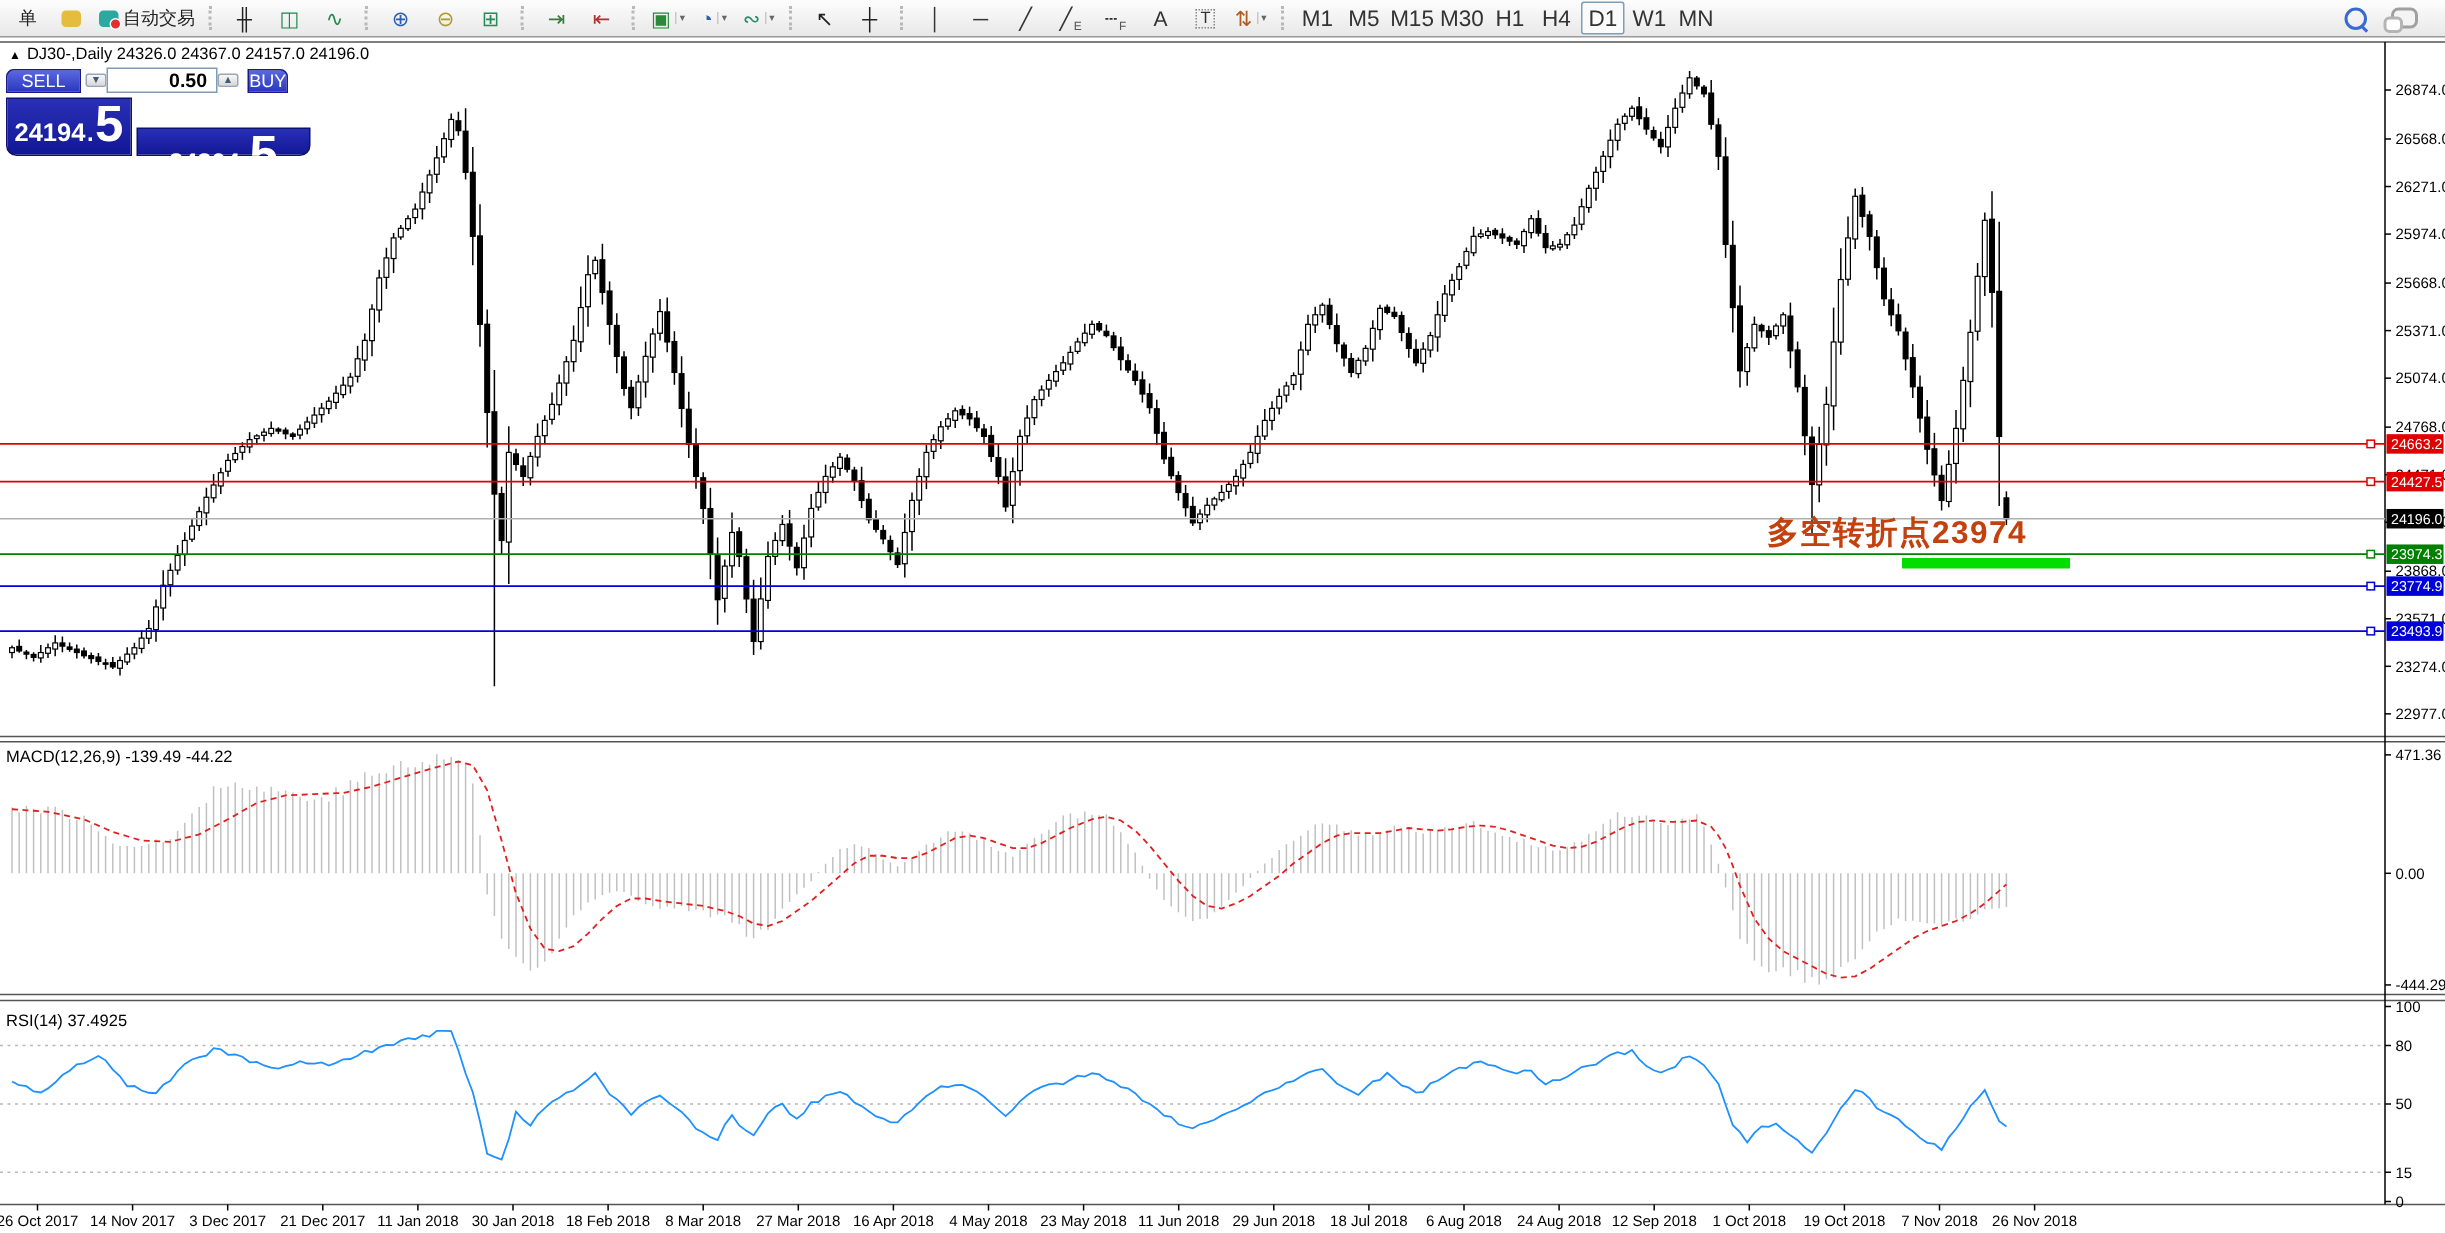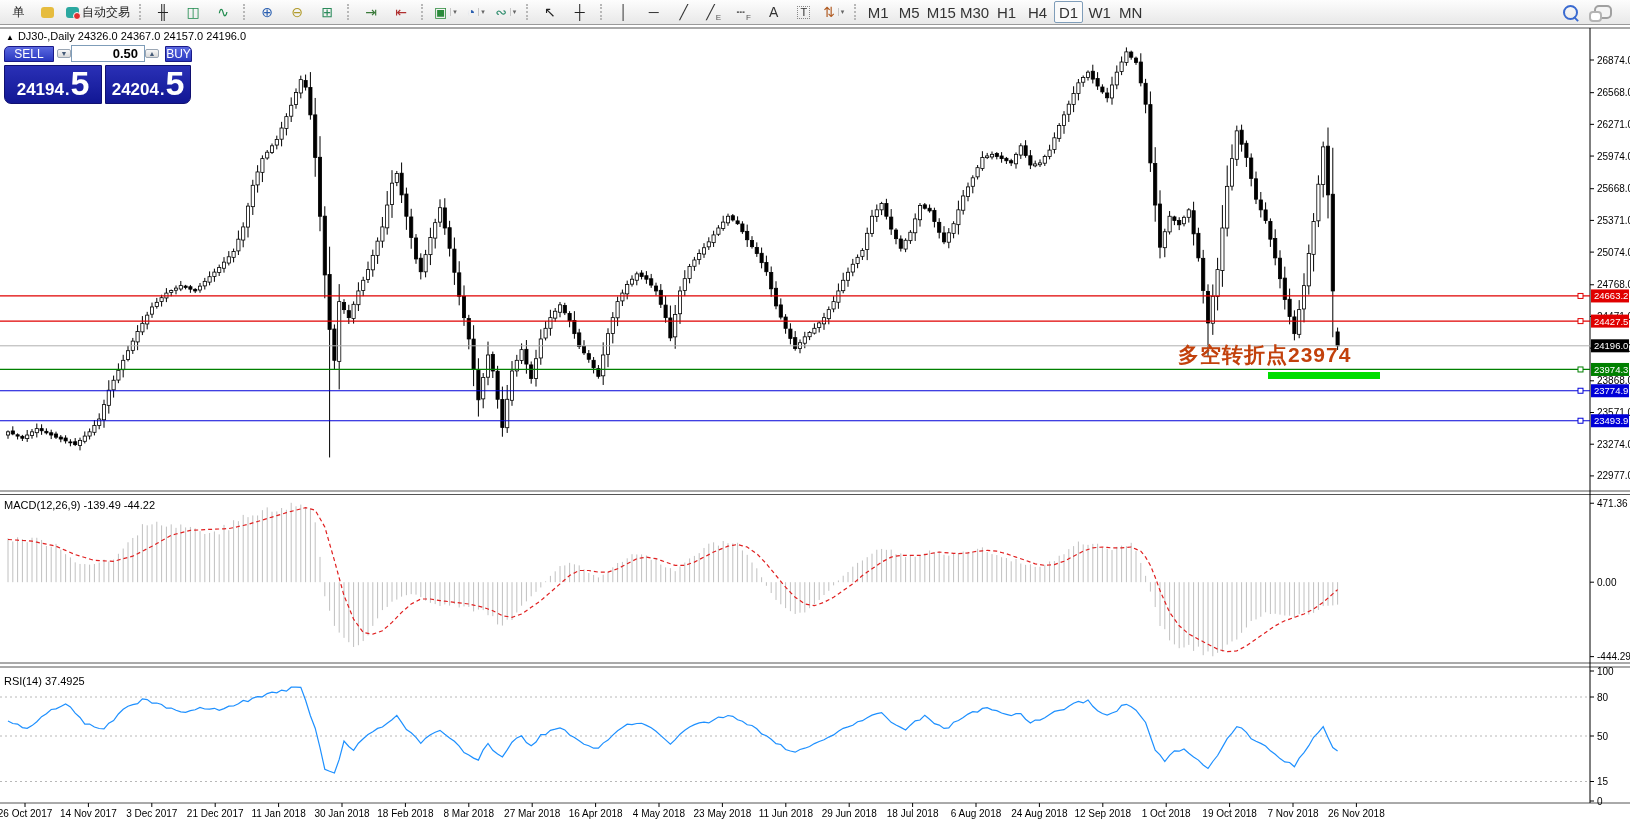--- a/index.html
+++ b/index.html
@@ -48,22 +48,22 @@
     background:linear-gradient(#5a68e0,#2a38c0);border:1px solid #1a1a88;box-sizing:border-box;}
   #tp-sell-btn{border-radius:5px 0 0 0;}
   #tp-buy-btn{width:27px;margin-left:6px;border-radius:0 5px 0 0;}
   .tp-spin{width:14px;background:linear-gradient(#f8f8f8,#d8d8d8);border:1px solid #9aa6b4;
     display:flex;align-items:center;justify-content:center;font-size:7px;color:#445a77;box-sizing:border-box;border-radius:2px;}
   #tp-vol{width:74px;background:#fff;border:1px solid #7f9db9;font-size:13px;font-weight:bold;color:#000;
     display:flex;align-items:center;justify-content:flex-end;padding-right:6px;box-sizing:border-box;}
   #tp-row2{display:flex;margin-top:2px;height:39px;}
   .tp-price{background:linear-gradient(#2a30b6,#111794);border:1px solid #101070;color:#fff;
     display:flex;align-items:baseline;justify-content:center;box-sizing:border-box;padding-top:2px;}
-  #tp-price-sell{width:98px;border-radius:0 0 0 7px;}
-  #tp-price-buy{width:86px;margin-left:3px;border-radius:0 0 7px 0;}
+  #tp-price-sell{width:84px;border-radius:0 0 0 7px;}
+  #tp-price-buy{width:116px;margin-left:3px;border-radius:0 0 7px 0;margin-top:20px;}
   .tp-price .main{font-size:17px;font-weight:bold;}
   .tp-price .pt{font-size:16px;font-weight:bold;margin:0 1px;}
   .tp-price .frac{font-size:34px;font-weight:bold;line-height:0.9;}
 </style>
 </head>
 <body>
 <div id="app">
 
   <div id="toolbar">
       <div class="tb-btn">

